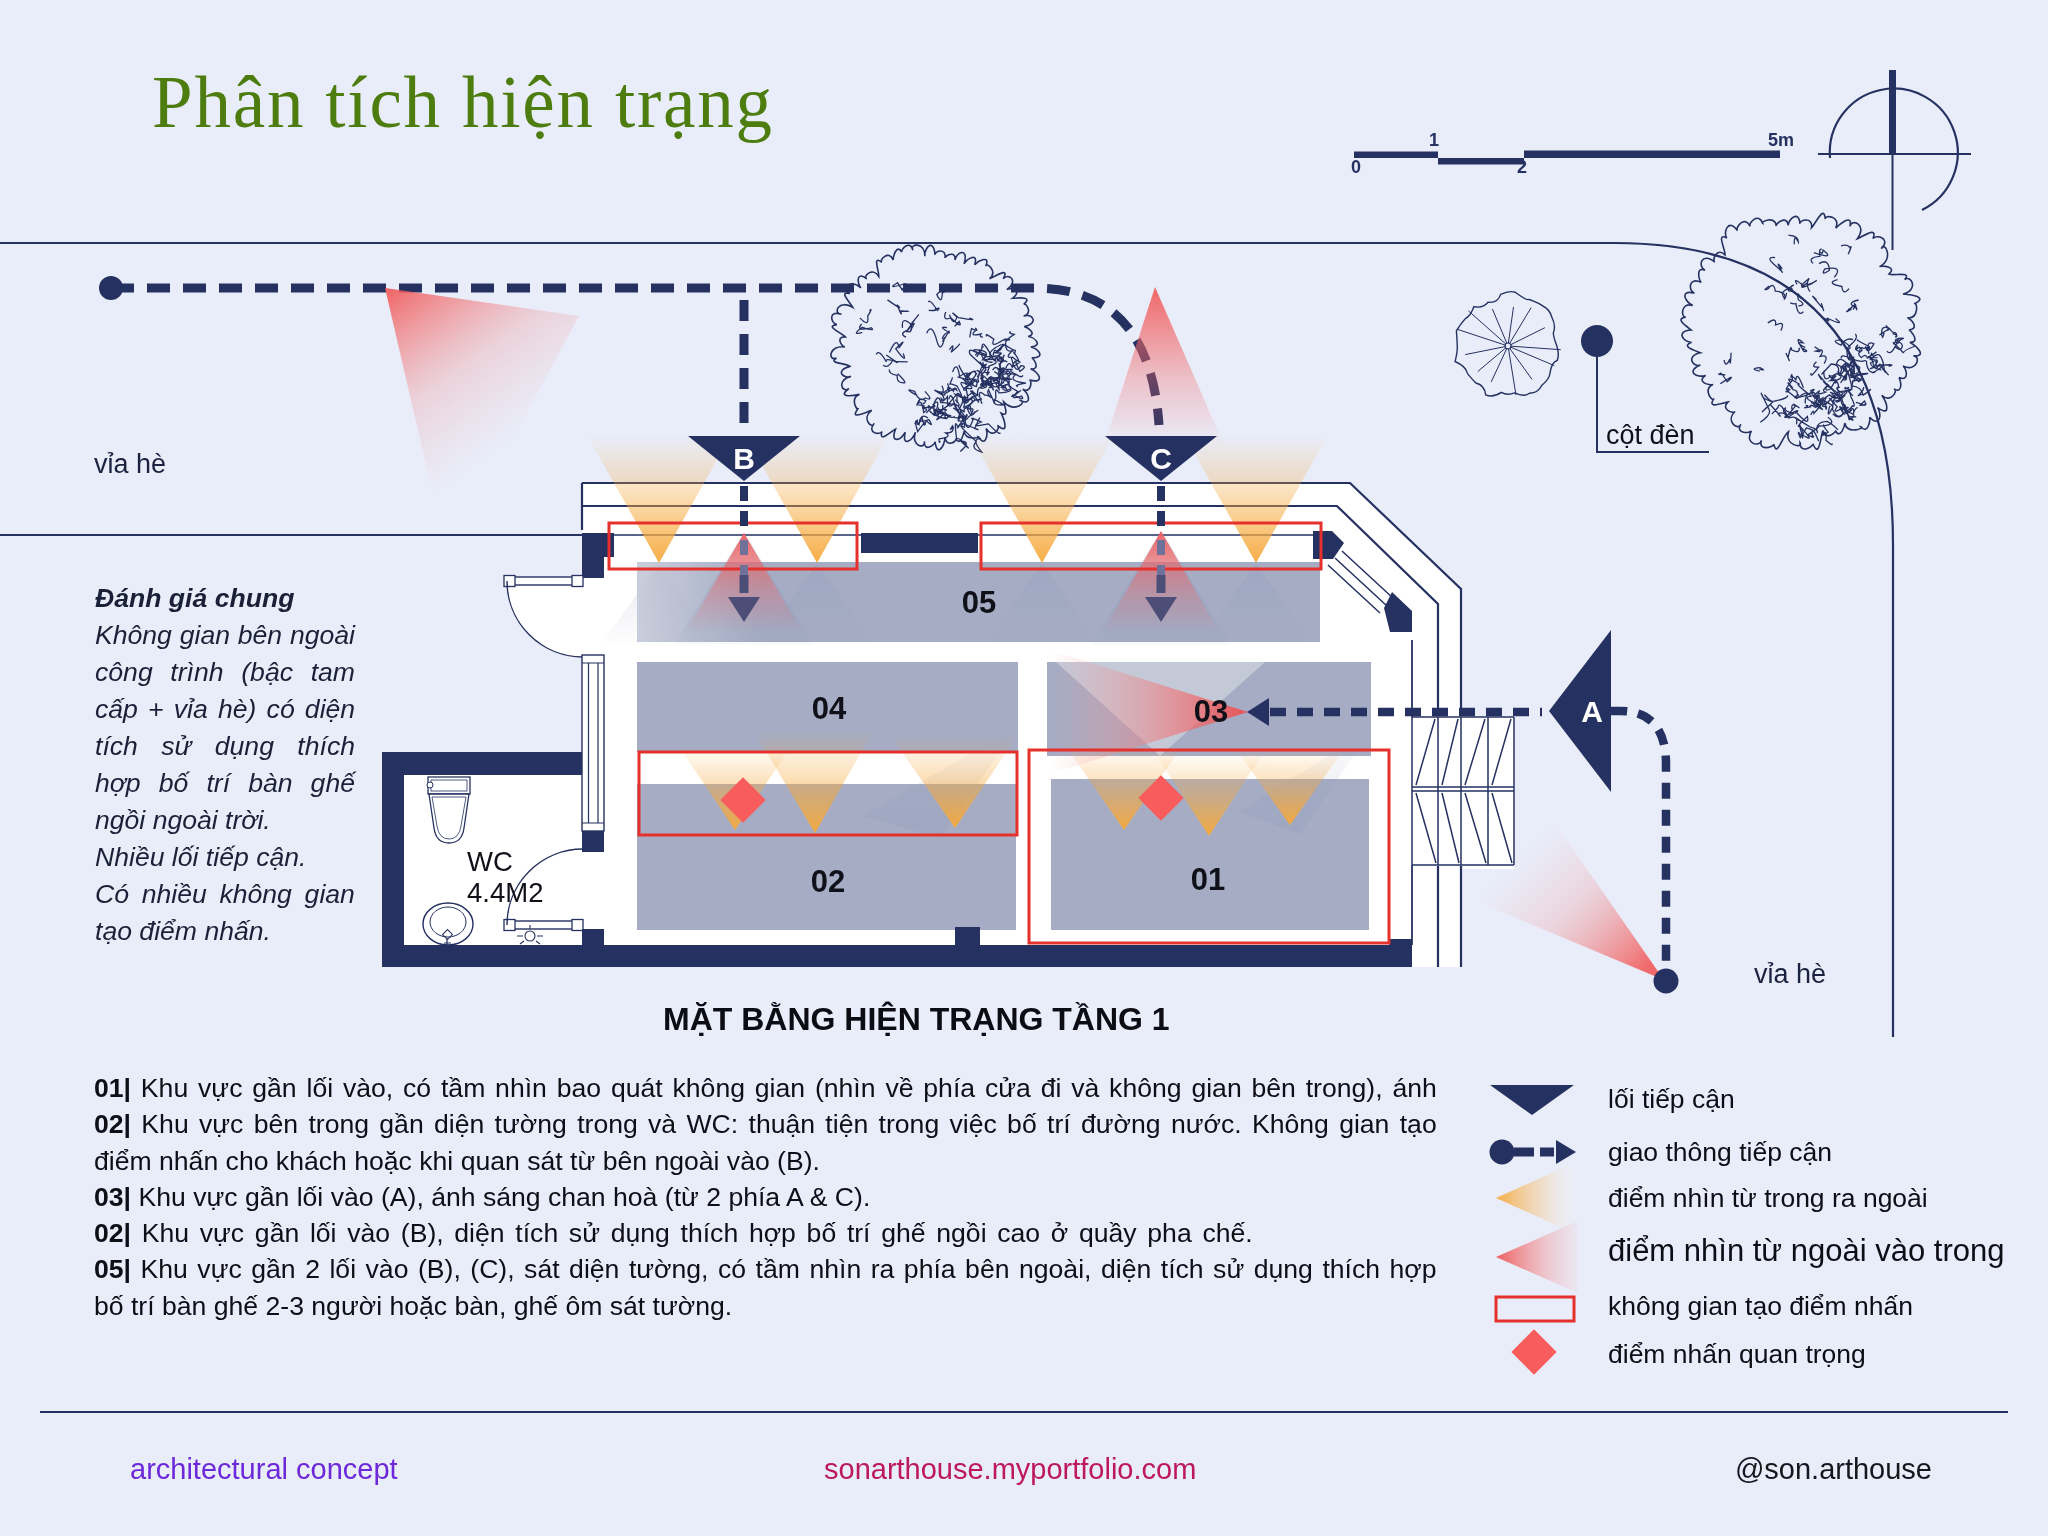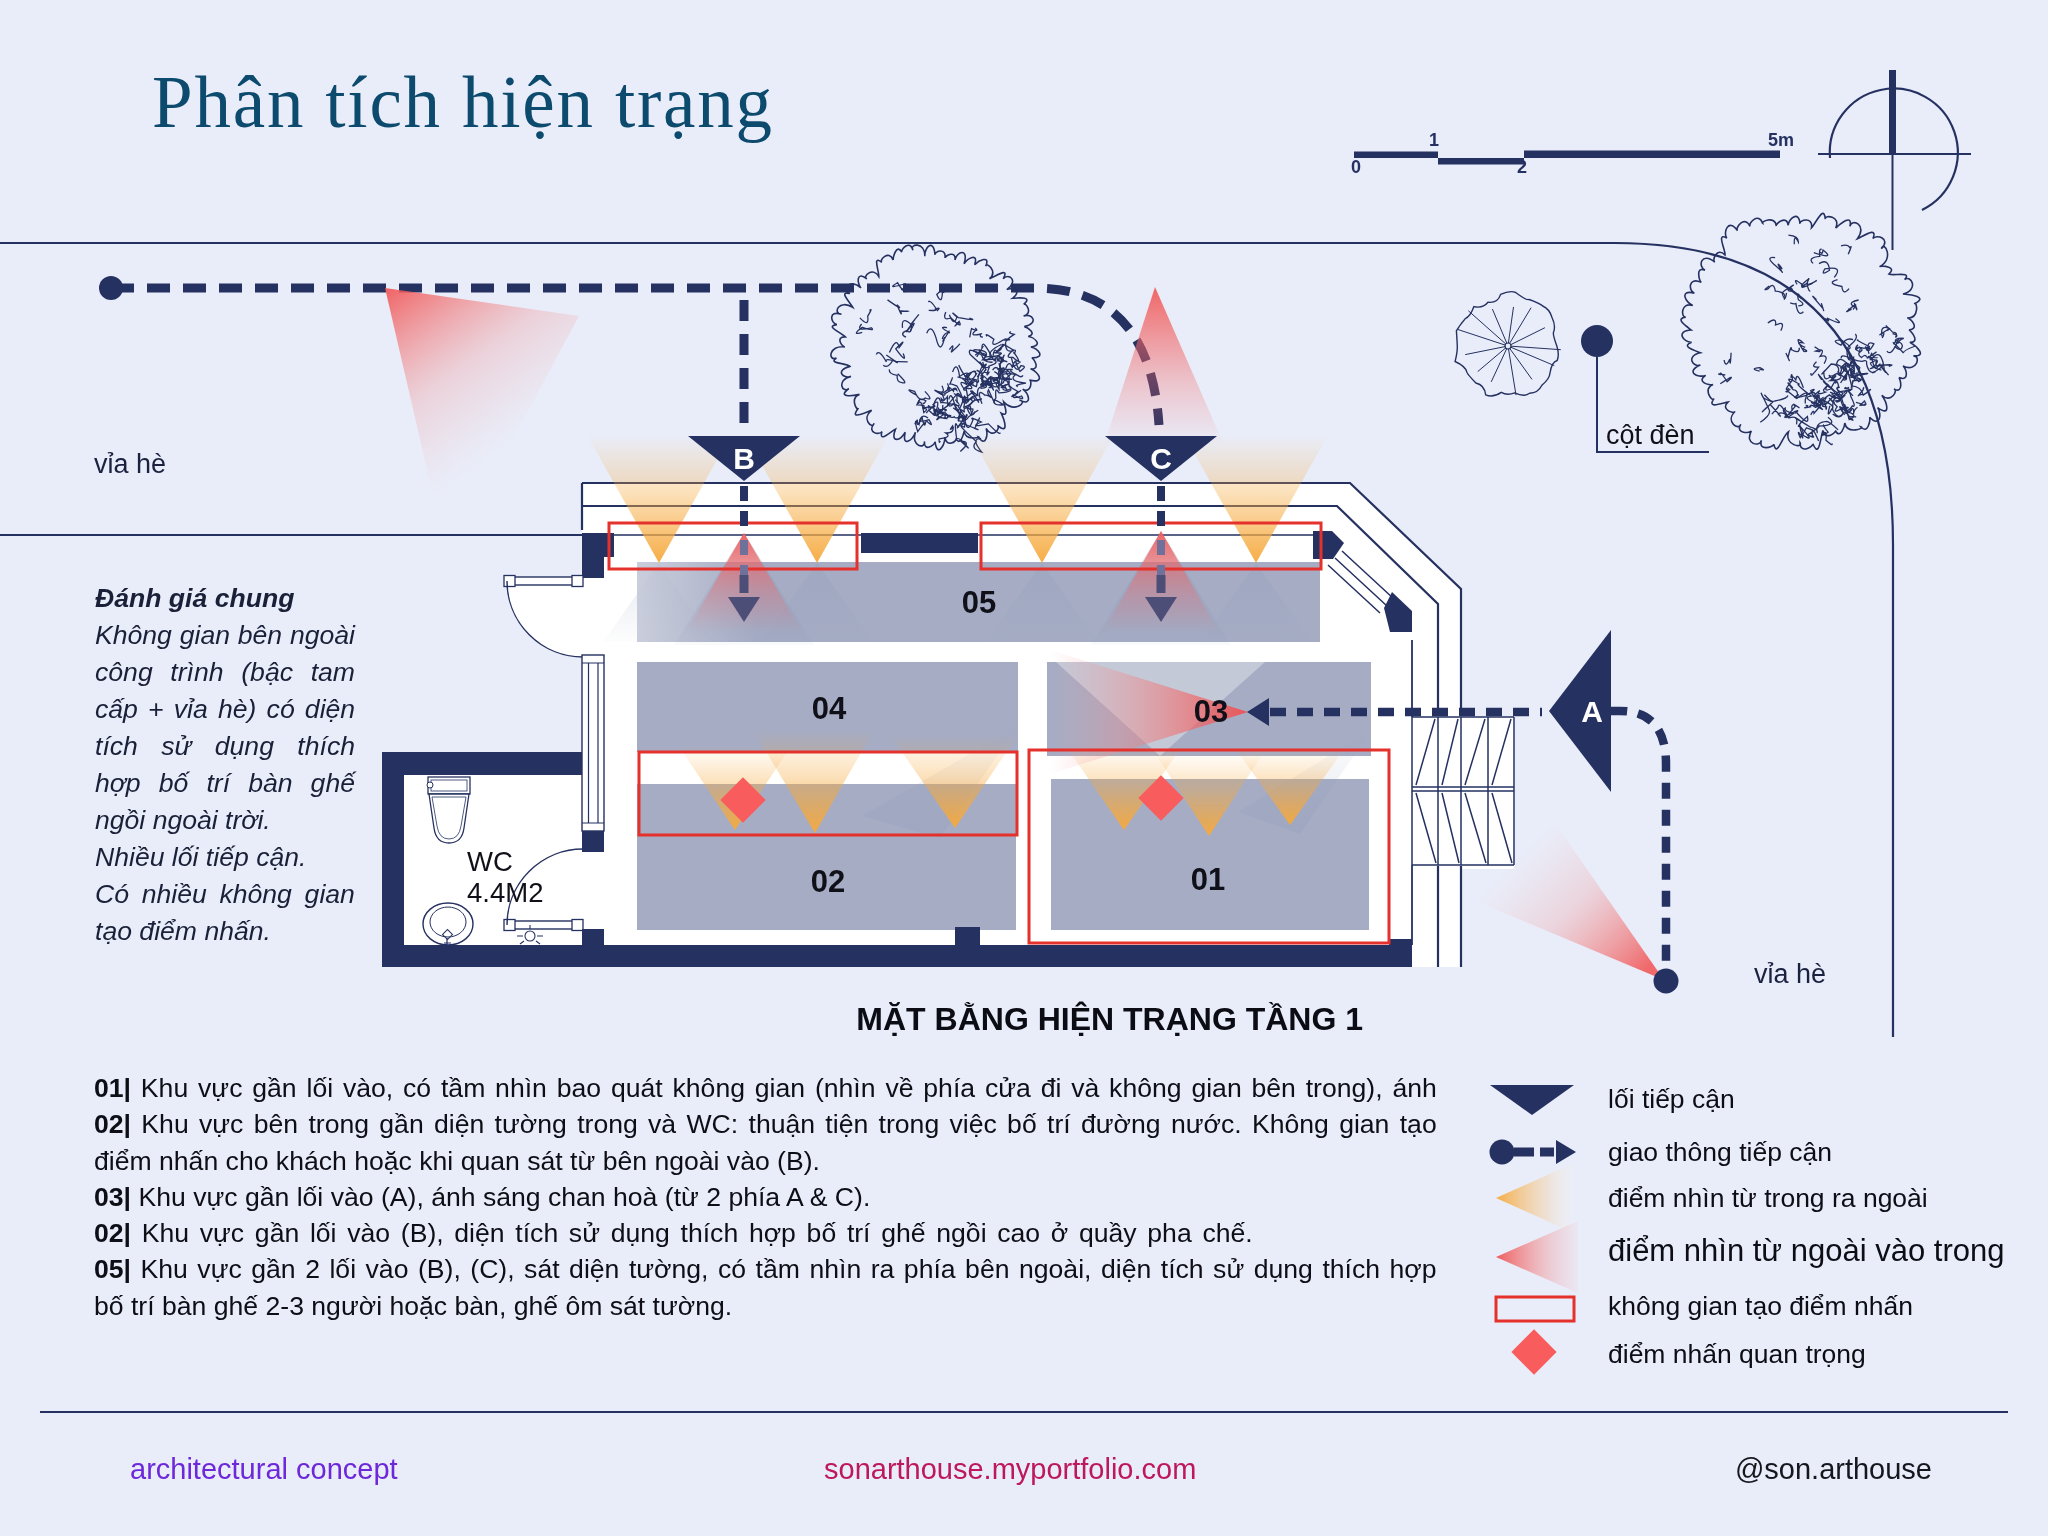--- a/index.html
+++ b/index.html
@@ -473,21 +473,21 @@
 
 <polygon points="1496,1257 1578,1221 1578,1293" fill="url(#gLgRd)"></polygon>
 
 <rect x="1496" y="1297" width="78" height="24" fill="none" stroke="#e5312b" stroke-width="3"></rect>
 
 <rect x="1518" y="1336" width="32" height="32" transform="rotate(45 1534 1352)" fill="#f85c5c"></rect>
 
 <line x1="40" y1="1412" x2="2008" y2="1412" stroke="#253161" stroke-width="2"></line>
 </svg>
 
-<div class="abs" style="left:152px;top:61px;font-family:'Liberation Serif',serif;font-size:73px;color:#0c4a6e;letter-spacing:1.8px">Phân tích hiện trạng</div>
+<div class="abs" style="left:152px;top:61px;font-family:'Liberation Serif',serif;font-size:73px;color:#4d7c0f;letter-spacing:1.8px">Phân tích hiện trạng</div>
 
 <div class="abs" style="left:94px;top:449px;font-size:27px;color:#1b2240">vỉa hè</div>
 
 <div class="abs" style="left:1754px;top:959px;font-size:27px;color:#1b2240">vỉa hè</div>
 
 <div class="abs" style="left:1606px;top:420px;font-size:27px;color:#101019">cột đèn</div>
 
 <div class="abs" style="left:467px;top:846px;font-size:27.5px;line-height:31px;color:#101019">WC<br>4.4M2</div>
 
 <div class="abs" style="left:95px;top:580px;width:263px;font-size:26.6px;line-height:37px;font-style:italic;color:#1a2038;white-space:nowrap">
@@ -496,21 +496,21 @@
 <div style="word-spacing:10.3px">công trình (bậc tam</div>
 <div style="word-spacing:2.8px">cấp + vỉa hè) có diện</div>
 <div style="word-spacing:16px">tích sử dụng thích</div>
 <div style="word-spacing:10.7px">hợp bố trí bàn ghế</div>
 <div>ngồi ngoài trời.</div>
 <div>Nhiều lối tiếp cận.</div>
 <div style="word-spacing:5.3px">Có nhiều không gian</div>
 <div>tạo điểm nhấn.</div>
 </div>
 
-<div class="abs" style="left:663px;top:1001px;width:700px;text-align:right;font-size:32px;font-weight:bold;color:#0c0c14">MẶT BẰNG HIỆN TRẠNG TẦNG 1</div>
+<div class="abs" style="left:663px;top:1001px;width:700px;text-align:left;font-size:32px;font-weight:bold;color:#0c0c14">MẶT BẰNG HIỆN TRẠNG TẦNG 1</div>
 
 <div class="abs" style="left:94px;top:1070px;font-size:26.6px;line-height:36.3px;color:#0e0e16;white-space:nowrap">
 <div style="word-spacing:2.45px"><b>01|</b> Khu vực gần lối vào, có tầm nhìn bao quát không gian (nhìn về phía cửa đi và không gian bên trong), ánh</div>
 <div style="word-spacing:2.93px"><b>02|</b> Khu vực bên trong gần diện tường trong và WC: thuận tiện trong việc bố trí đường nước. Không gian tạo</div>
 <div>điểm nhấn cho khách hoặc khi quan sát từ bên ngoài vào (B).</div>
 <div><b>03|</b> Khu vực gần lối vào (A), ánh sáng chan hoà (từ 2 phía A &amp; C).</div>
 <div style="word-spacing:3.31px"><b>02|</b> Khu vực gần lối vào (B), diện tích sử dụng thích hợp bố trí ghế ngồi cao ở quầy pha chế.</div>
 <div style="word-spacing:2.12px"><b>05|</b> Khu vực gần 2 lối vào (B), (C), sát diện tường, có tầm nhìn ra phía bên ngoài, diện tích sử dụng thích hợp</div>
 <div>bố trí bàn ghế 2-3 người hoặc bàn, ghế ôm sát tường.</div>
 </div>

